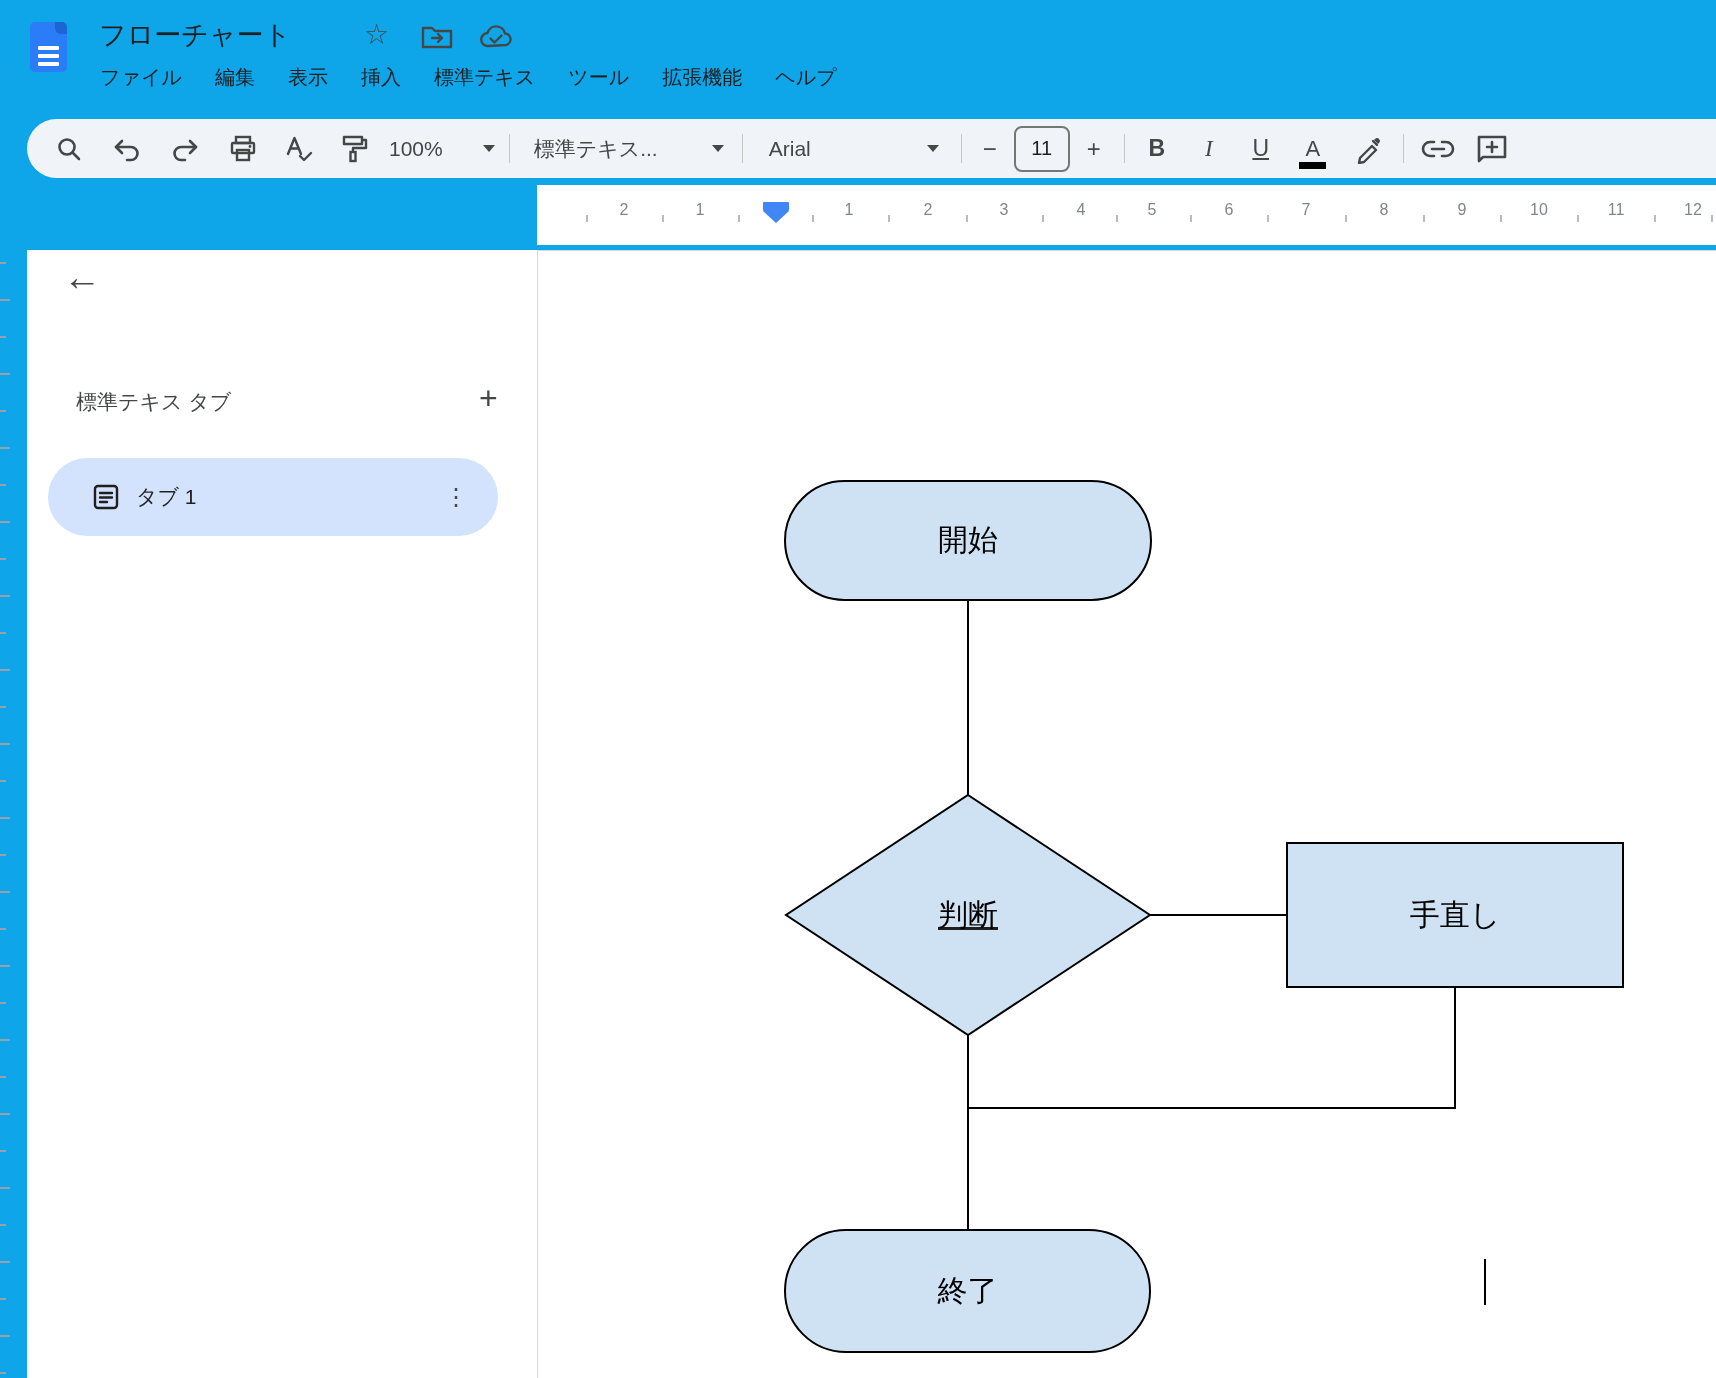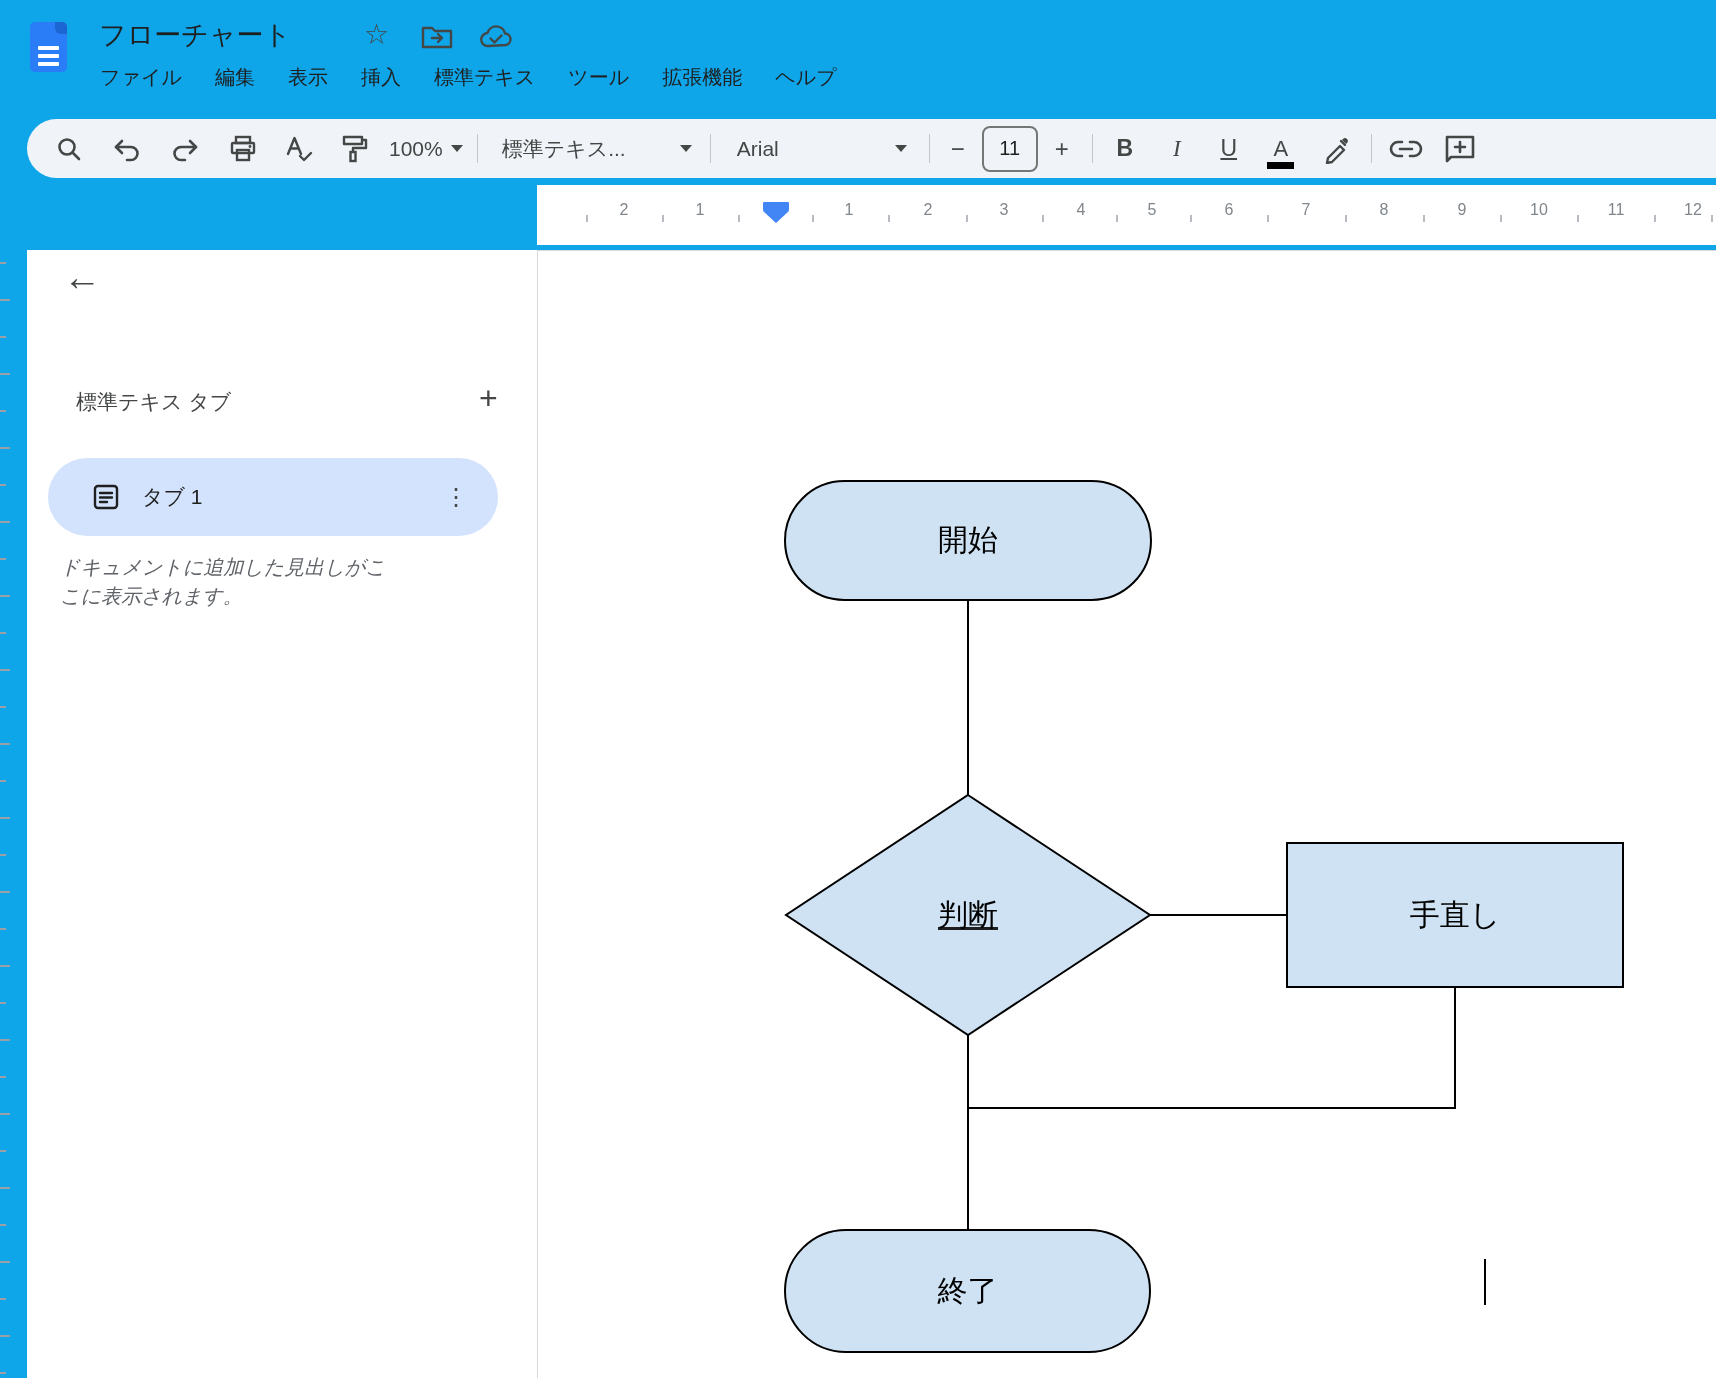--- a/index.html
+++ b/index.html
@@ -39,21 +39,21 @@
   .rmarker .tri{width:0;height:0;border-left:13px solid transparent;border-right:13px solid transparent;border-top:12px solid #4285f4;}
   .vtick{position:absolute;left:0;height:2px;background:#9aa0a6;}
 
   
   .sidebar{position:absolute;left:27px;top:250px;width:510px;bottom:0;background:#fff;}
   .back-arrow{position:absolute;left:36px;top:8px;font-size:38px;color:#444746;line-height:1;}
   .sb-title{position:absolute;left:49px;top:138px;font-size:21px;color:#444746;}
   .sb-plus{position:absolute;left:452px;top:130px;font-size:32px;color:#444746;font-weight:300;}
   .tab-pill{position:absolute;left:21px;top:208px;width:450px;height:78px;background:#d3e3fd;border-radius:40px;
             display:flex;align-items:center;}
-  .tab-pill .lbl{font-size:21px;color:#1f1f1f;margin-left:22px;}
+  .tab-pill .lbl{font-size:21px;color:#1f1f1f;margin-left:16px;}
   .tab-pill .dots{position:absolute;right:30px;font-size:24px;color:#444746;}
   .sb-hint{position:absolute;left:33px;top:303px;width:420px;font-size:20px;line-height:29px;font-style:italic;color:#5f6368;}
 
   
   .canvas{position:absolute;left:537px;top:250px;right:0;bottom:0;background:#fff;
           border-top:1px solid #d9d9d9;border-left:1px solid #d9d9d9;}
   .node{position:absolute;display:flex;align-items:center;justify-content:center;
         background:#cfe2f3;border:2px solid #000;box-sizing:border-box;font-size:30px;color:#000;}
   .cline{position:absolute;background:#000;}
   .diamond-wrap{position:absolute;display:flex;align-items:center;justify-content:center;text-decoration:underline;}
@@ -134,21 +134,21 @@
         <path d="M4 20 L10.5 4 L17 20 M6.5 14.5 h8" stroke-linecap="round" stroke-linejoin="round"></path>
         <path d="M16 22 l4 4 7-7" stroke-linecap="round" stroke-linejoin="round"></path>
       </svg>
     </div>
     <div class="tbtn" style="margin-left:14px;">
       <svg width="30" height="32" viewBox="0 0 30 32" fill="none" stroke="#444746" stroke-width="2.4">
         <path d="M6 4 h18 v7 h-18 z M24 7 h4 v8 h-13 v4" stroke-linejoin="round"></path>
         <rect x="12.5" y="19" width="5" height="9"></rect>
       </svg>
     </div>
-    <div class="tbtn" style="margin-left:16px;">
+    <div class="tbtn" style="margin-left:16px;gap:32px;">
       <span class="tb-text">100%</span>
       <span class="caret-down"></span>
     </div>
     <div class="tsep" style="margin-left:14px;"></div>
 
     <div class="tbtn" style="margin-left:8px;width:190px;justify-content:space-between;padding:0 10px;">
       <span class="tb-text">標準テキス...</span>
       <span class="caret-down"></span>
     </div>
     <div class="tsep" style="margin-left:8px;"></div>
@@ -243,24 +243,20 @@
       <span style="margin-left:44px;display:flex;">
         <svg width="28" height="28" viewBox="0 0 28 28" fill="none" stroke="#1f1f1f" stroke-width="2.4">
           <rect x="3" y="3" width="22" height="22" rx="3"></rect>
           <path d="M8 10 h12 M8 14.5 h12 M8 19 h7" stroke-linecap="round"></path>
         </svg>
       </span>
       <span class="lbl">タブ 1</span>
       <span class="dots">⋮</span>
     </div>
 
-    <div class="sb-hint">
-      <div>ドキュメントに追加した見出しがこ</div>
-      <div>こに表示されます。</div>
-    </div>
   </div>
 
   <div class="canvas">
 
     <div class="cline" style="left:429px;top:350px;width:2px;height:194px;"></div>
     <div class="cline" style="left:612px;top:663px;width:136px;height:2px;"></div>
     <div class="cline" style="left:916px;top:737px;width:2px;height:121px;"></div>
     <div class="cline" style="left:429px;top:856px;width:489px;height:2px;"></div>
     <div class="cline" style="left:429px;top:784px;width:2px;height:194px;"></div>
 

